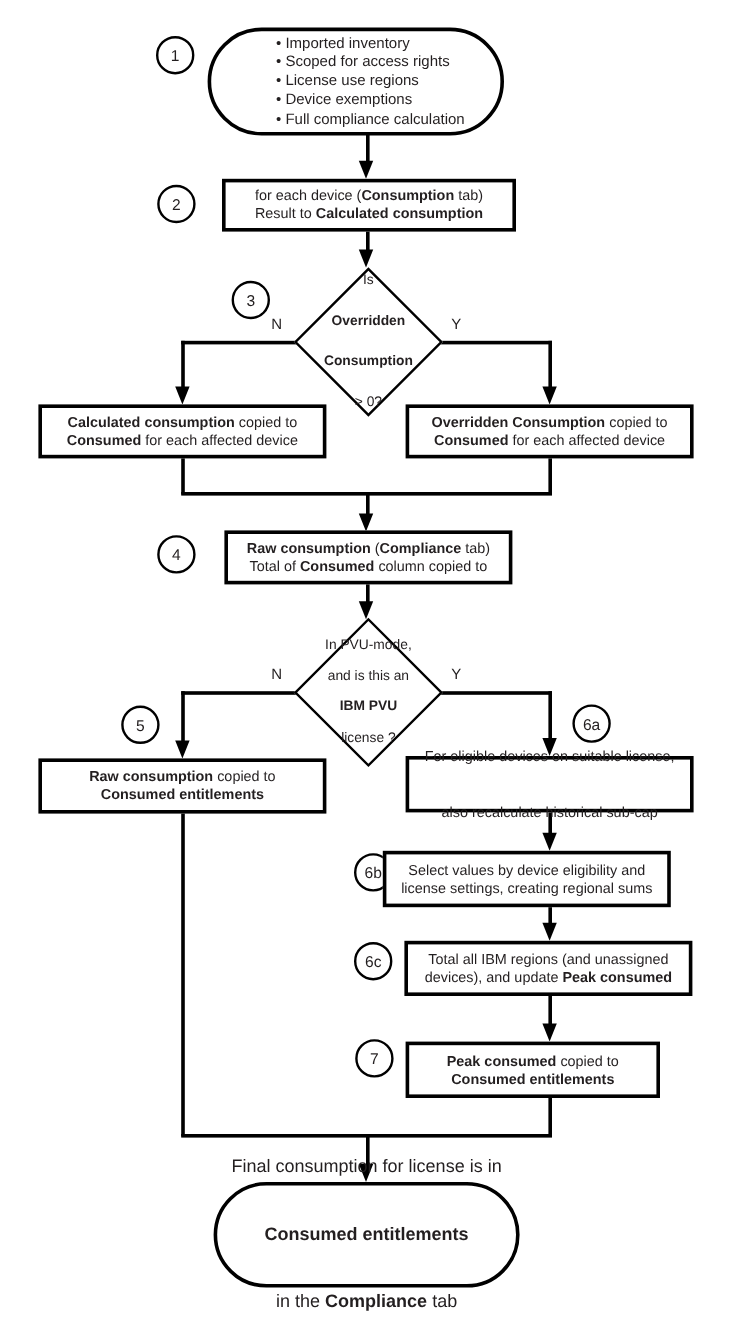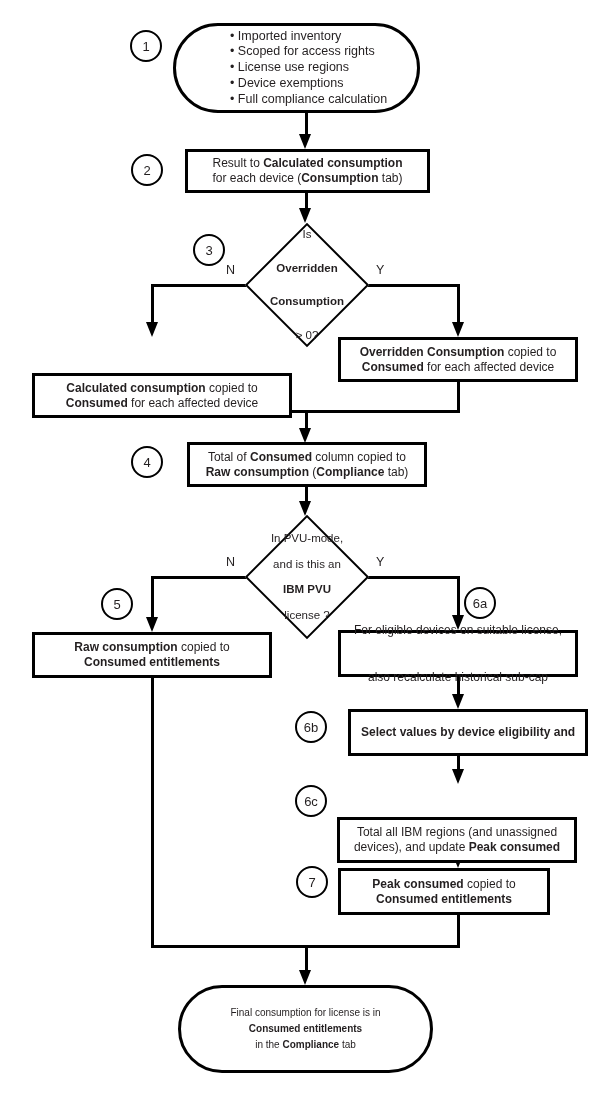--- a/index.html
+++ b/index.html
@@ -7,21 +7,21 @@
     position:relative;width:613px;height:1111px;background:#ffffff;
     font-family:"Liberation Sans",sans-serif;color:#231f20;overflow:hidden;
   }
   .node{
     position:absolute;box-sizing:border-box;border:3px solid #000;background:#fff;
     display:flex;flex-direction:column;justify-content:center;align-items:center;
     text-align:center;font-size:12px;line-height:15px;z-index:2;
   }
   .terminator{border-radius:46px;}
   .start-align{align-items:flex-start;text-align:left;padding-left:54px;font-size:12.5px;line-height:15.8px;}
-  .end-pad{line-height:16px;font-size:10px;}
+  .end-pad{line-height:16px;font-size:15px;gap:40px;}
   .diamond-shape{
     position:absolute;width:88px;height:88px;box-sizing:border-box;border:2.5px solid #000;
     background:#fff;transform:rotate(45deg);z-index:2;
   }
   .diamond-text{
     position:absolute;display:flex;flex-direction:column;justify-content:center;align-items:center;
     text-align:center;font-size:11.5px;line-height:13.5px;z-index:3;
   }
   .circle{
     position:absolute;width:32px;height:32px;box-sizing:border-box;border:2.5px solid #000;
@@ -88,61 +88,61 @@
   <div class="vline" style="left:457px;top:913px;height:34px;"></div>
   <div class="hline" style="left:151px;top:945px;width:309px;"></div>
   <div class="vline" style="left:305px;top:945px;height:28px;"></div>
   <div class="arrowhead" style="left:299px;top:970px;"></div>
 
   <div class="circle" style="left:130px;top:30px;">1</div>
   <div class="circle" style="left:131px;top:154px;">2</div>
   <div class="circle" style="left:193px;top:234px;">3</div>
   <div class="circle" style="left:131px;top:446px;">4</div>
   <div class="circle" style="left:101px;top:588px;">5</div>
-  <div class="circle" style="left:464px;top:587px;text-align:right;">6a</div>
+  <div class="circle" style="left:477px;top:587px;text-align:right;">6a</div>
   <div class="circle" style="left:295px;top:711px;">6b</div>
   <div class="circle" style="left:295px;top:785px;">6c</div>
   <div class="circle" style="left:296px;top:866px;">7</div>
 
   <div class="node terminator start-align" style="left:173px;top:23px;width:247px;height:90px;">
       <div><span>• Imported inventory</span></div>
       <div><span>• Scoped for access rights</span></div>
       <div><span>• License use regions</span></div>
       <div><span>• Device exemptions</span></div>
       <div><span>• Full compliance calculation</span></div>
     </div>
 
   <div class="node" style="left:185px;top:149px;width:245px;height:44px;">
+      <div><span>for each device (</span><span class="b">Consumption</span><span> tab)</span></div>
       <div><span>Result to </span><span class="b">Calculated consumption</span></div>
-      <div><span>for each device (</span><span class="b">Consumption</span><span> tab)</span></div>
     </div>
 
   <div class="diamond-shape" style="left:263px;top:241px;"></div>
   <div class="diamond-text" style="left:247px;top:241px;width:120px;height:88px;gap:20px;">
       <div><span>Is</span></div>
       <div><span class="b">Overridden</span></div>
       <div><span class="b">Consumption</span></div>
       <div><span>&gt; 0?</span></div>
     </div>
   <div class="branch-label" style="left:226px;top:263px;">N</div>
   <div class="branch-label" style="left:376px;top:263px;">Y</div>
 
-  <div class="node" style="left:32px;top:337px;width:260px;height:45px;margin-top:36px;">
+  <div class="node" style="left:32px;top:337px;width:240px;height:45px;">
       <div><span class="b">Calculated consumption</span><span> copied to</span></div>
       <div><span class="b">Consumed</span><span> for each affected device</span></div>
     </div>
 
   <div class="node" style="left:338px;top:337px;width:240px;height:45px;">
       <div><span class="b">Overridden Consumption</span><span> copied to</span></div>
       <div><span class="b">Consumed</span><span> for each affected device</span></div>
     </div>
 
   <div class="node" style="left:187px;top:442px;width:240px;height:45px;">
+      <div><span class="b">Raw consumption</span><span> (</span><span class="b">Compliance</span><span> tab)</span></div>
       <div><span>Total of </span><span class="b">Consumed</span><span> column copied to</span></div>
-      <div><span class="b">Raw consumption</span><span> (</span><span class="b">Compliance</span><span> tab)</span></div>
     </div>
 
   <div class="diamond-shape" style="left:263px;top:533px;"></div>
   <div class="diamond-text" style="left:247px;top:533px;width:120px;height:88px;gap:12px;">
       <div><span>In PVU-mode,</span></div>
       <div><span>and is this an</span></div>
       <div><span class="b">IBM PVU</span></div>
       <div><span>license ?</span></div>
     </div>
   <div class="branch-label" style="left:226px;top:555px;">N</div>
@@ -151,25 +151,26 @@
   <div class="node" style="left:32px;top:632px;width:240px;height:46px;">
       <div><span class="b">Raw consumption</span><span> copied to</span></div>
       <div><span class="b">Consumed entitlements</span></div>
     </div>
 
   <div class="node" style="left:338px;top:630px;width:240px;height:47px;gap:32px;">
       <div><span>For eligible devices on suitable license,</span></div>
       <div><span>also recalculate historical sub-cap</span></div>
     </div>
 
-  <div class="node" style="left:348px;top:709px;width:240px;height:47px;font-weight:bold;">
+  <div class="node" style="left:319px;top:709px;width:240px;height:47px;">
       <div><span>Select values by device eligibility and</span></div>
+      <div><span>license settings, creating regional sums</span></div>
     </div>
 
-  <div class="node" style="left:337px;top:784px;width:240px;height:46px;margin-top:33px;">
+  <div class="node" style="left:337px;top:784px;width:240px;height:46px;">
       <div><span>Total all IBM regions (and unassigned</span></div>
       <div><span>devices), and update </span><span class="b">Peak consumed</span></div>
     </div>
 
   <div class="node" style="left:338px;top:868px;width:212px;height:47px;">
       <div><span class="b">Peak consumed</span><span> copied to</span></div>
       <div><span class="b">Consumed entitlements</span></div>
     </div>
 
   <div class="node terminator end-pad" style="left:178px;top:985px;width:255px;height:88px;border-radius:44px;">

